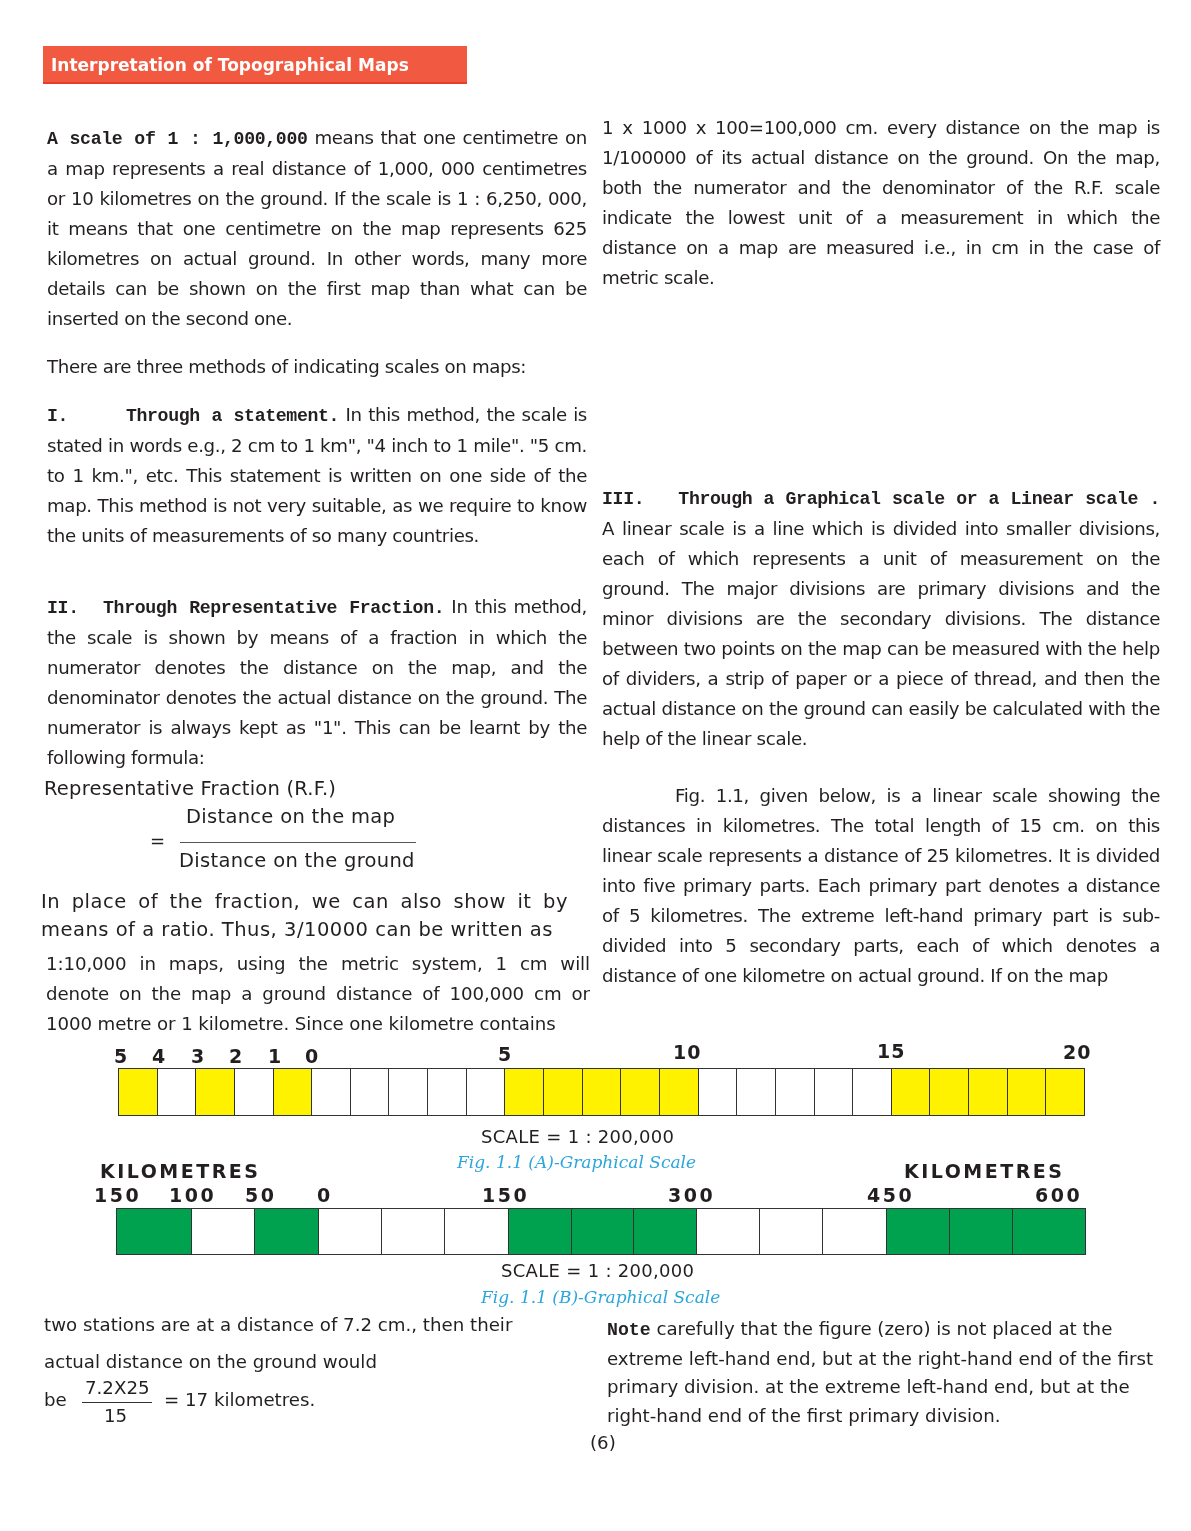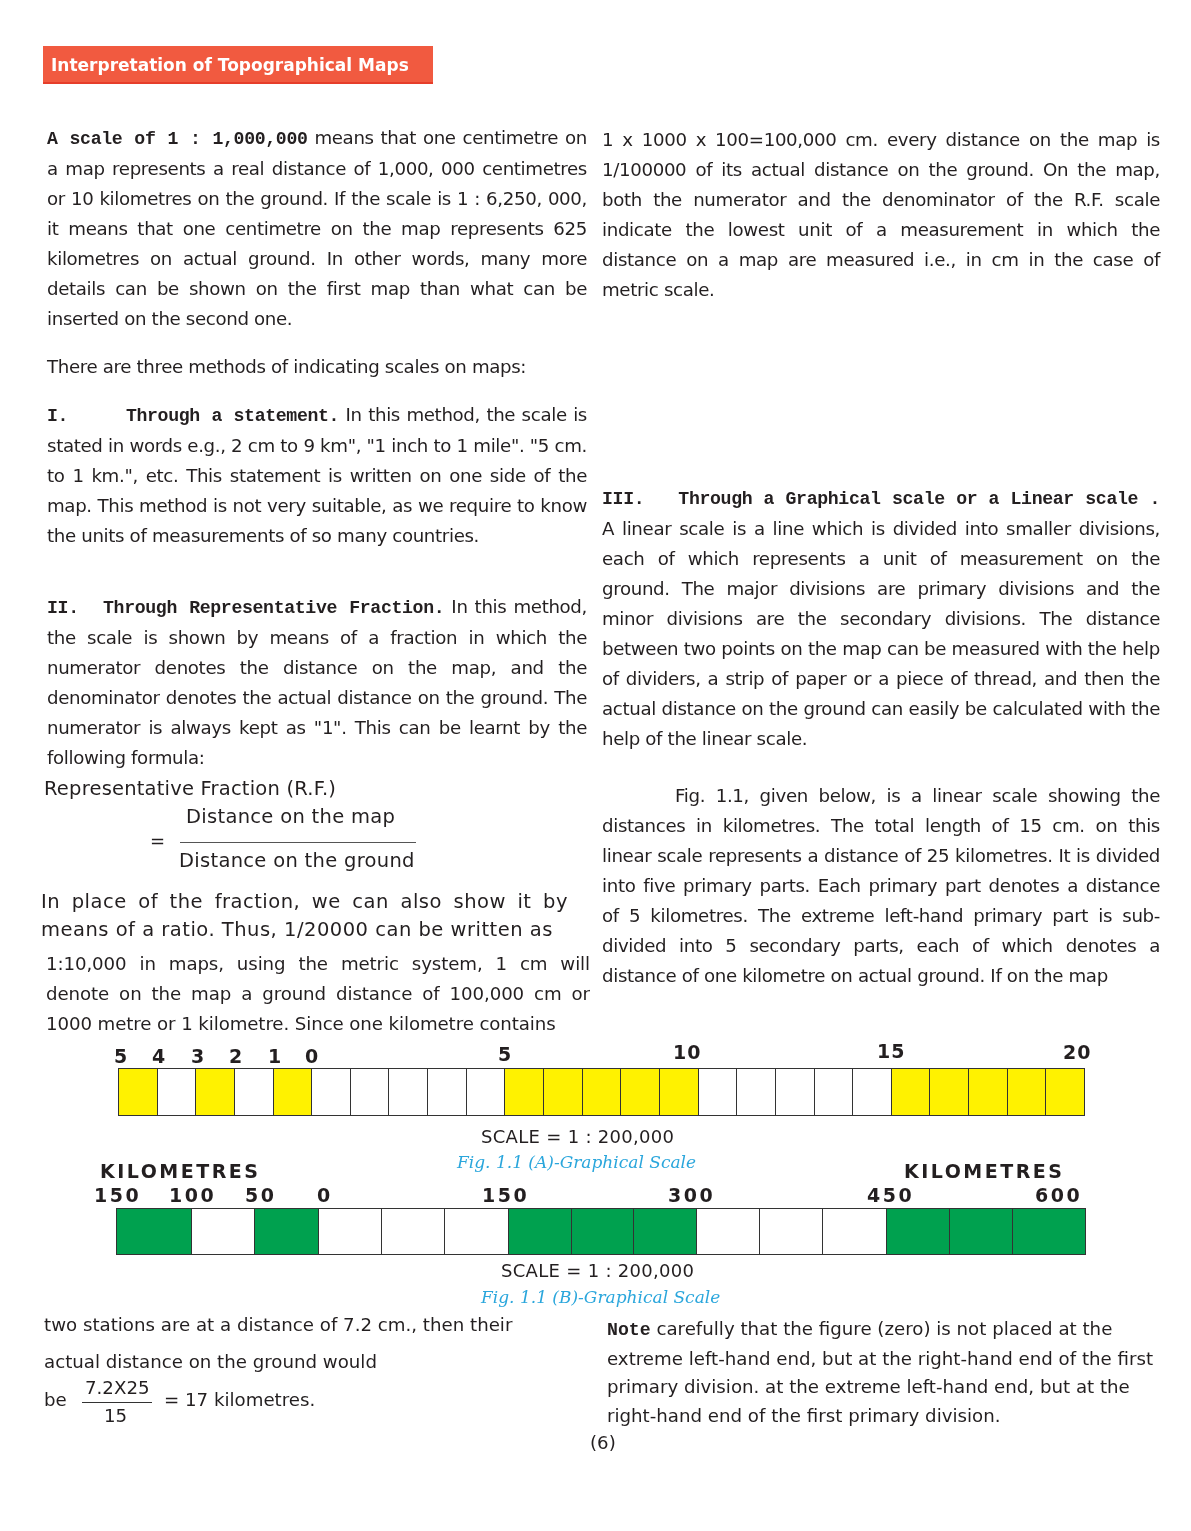--- a/index.html
+++ b/index.html
@@ -1,18 +1,18 @@
 <!DOCTYPE html>
 <html><head>
 <meta charset="utf-8">
 <style>
   html, body { margin: 0; padding: 0; background: #ffffff; }
   body { width: 1191px; height: 1531px; position: relative; overflow: hidden;
          font-family: "DejaVu Sans", sans-serif; color: #231f20; }
-  .header-tab { position: absolute; left: 43px; top: 46px; width: 390px; height: 38px;
+  .header-tab { position: absolute; left: 43px; top: 46px; width: 424px; height: 38px;
                 background: #f15a40; border-bottom: 2px solid #e63e2a; box-sizing: border-box;
                 color: #fff; font-weight: bold; font-size: 17px; line-height: 38px; padding-left: 8px;
                 font-family: "DejaVu Sans", sans-serif; }
   .col { position: absolute; font-size: 18.2px; line-height: 30px; text-align: justify; letter-spacing: -0.35px; }
   .col p { margin: 0; }
   .left { left: 47px; width: 540px; }
   .right { left: 602px; width: 558px; }
   b { font-weight: bold; font-family: Liberation Mono, monospace; }
   .formula-label { position: absolute; left: 44px; top: 777px; font-size: 19.5px; letter-spacing: 0.2px; }
   .formula-eq { position: absolute; left: 150px; top: 830px; font-size: 18px; }
@@ -42,36 +42,36 @@
 
 <div class="header-tab">Interpretation of Topographical Maps</div>
 
 <div class="col left" style="top:123px;">
   <p><b>A scale of 1 : 1,000,000</b><span> means that one centimetre on a map represents a real distance of 1,000, 000 centimetres or 10 kilometres on the ground. If the scale is 1 : 6,250, 000, it means that one centimetre on the map represents 625 kilometres on actual ground. In other words, many more details can be shown on the first map than what can be inserted on the second one.</span></p>
 </div>
 <div class="col left" style="top:352px;">
   <p>There are three methods of indicating scales on  maps:</p>
 </div>
 <div class="col left" style="top:400px;">
-  <p><b style="white-space:pre;">I.     Through a statement.</b><span> In this method, the scale is stated in words e.g., 2 cm to 9 km", "1 inch to 1 mile". "5 cm. to 1 km.", etc. This statement is written on one side of the map. This method is not very suitable, as we require to know the units of measurements of so many countries.</span></p>
+  <p><b style="white-space:pre;">I.     Through a statement.</b><span> In this method, the scale is stated in words e.g., 2 cm to 1 km", "4 inch to 1 mile". "5 cm. to 1 km.", etc. This statement is written on one side of the map. This method is not very suitable, as we require to know the units of measurements of so many countries.</span></p>
 </div>
 <div class="col left" style="top:592px;">
   <p><b style="white-space:pre;">II.  Through Representative Fraction.</b><span> In this method, the scale is shown by means of a fraction in which the numerator denotes the distance on the map, and the denominator denotes the actual distance on the ground. The numerator is always kept as "1". This can be learnt by the following formula:</span></p>
 </div>
 
 <div class="formula-label">Representative Fraction (R.F.)</div>
 <div class="formula-eq">=</div>
 <div class="formula-num">Distance on the map</div>
 <div class="formula-line"></div>
 <div class="formula-den">Distance on the ground</div>
 
-<div class="ratio-text" style="top:888px;">In place of the fraction, we can also show it by means of a ratio. Thus, 1/20000 can be written as</div>
+<div class="ratio-text" style="top:888px;">In place of the fraction, we can also show it by means of a ratio. Thus, 3/10000 can be written as</div>
 <div class="ratio-text2" style="top:949px;">1:10,000 in maps, using the metric system, 1 cm will denote on the map a ground distance of 100,000 cm or 1000 metre or 1 kilometre. Since one kilometre contains</div>
 
-<div class="col right" style="top:125px;">
+<div class="col right" style="top:113px;">
   <p>1 x 1000 x 100=100,000 cm. every distance on the map is 1/100000 of its actual distance on the ground. On the map, both the numerator and the denominator of the R.F. scale indicate the lowest unit of a measurement in which the distance on a map are measured i.e., in cm in the case of metric scale.</p>
 </div>
 <div class="col right" style="top:483px;">
   <p><b style="white-space:pre;">III.   Through a Graphical scale or a Linear scale .</b><span> A linear scale is a line which is divided into smaller divisions, each of which represents a unit of measurement on the ground. The major divisions are primary divisions and the minor divisions are the secondary divisions. The distance between two points on the map can be measured with the help of dividers, a strip of paper or a piece of thread, and then the actual distance on the ground can easily be calculated with the help of the linear scale.</span></p>
 </div>
 <div class="col right" style="top:781px;">
   <p style="text-indent:73px;">Fig. 1.1, given below, is a linear scale showing the distances in kilometres. The total length of 15 cm. on this linear scale represents a distance of 25 kilometres. It is divided into five primary parts. Each primary part denotes a distance of 5 kilometres. The extreme left-hand primary part is sub-divided into 5 secondary parts, each of which denotes a distance of one kilometre on actual ground. If on the map</p>
 </div>
 
 <div>

